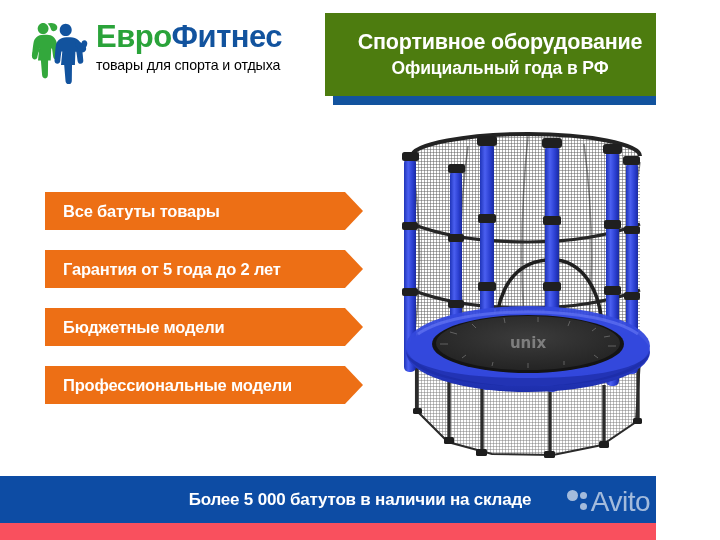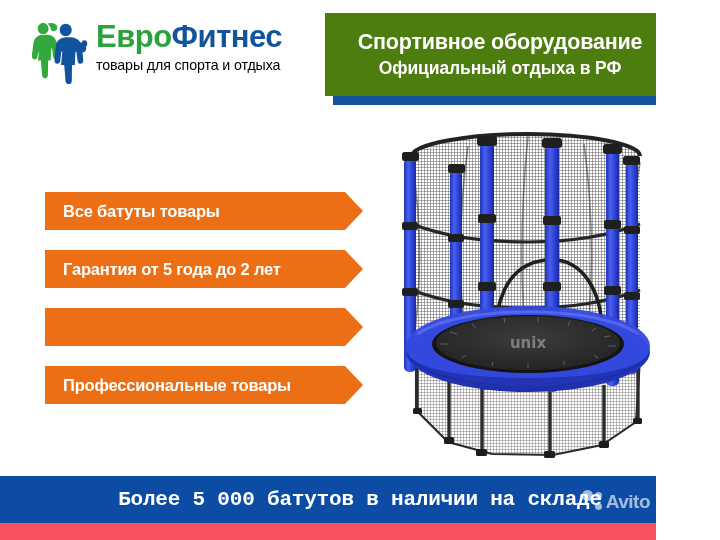--- a/index.html
+++ b/index.html
@@ -41,31 +41,31 @@
   .b-w3 .bullet-shape{width:318px;}
   .b-w4 .bullet-shape{width:318px;}
 
   
   .photo{position:absolute;left:388px;top:122px;width:312px;height:350px;}
   .photo svg{display:block;}
 
   
   .bottom-bar{position:absolute;left:0;top:476px;width:720px;height:47px;background:#0d4ca4;
     display:flex;align-items:center;justify-content:center;}
-  .bottom-text{color:#ffffff;font-size:21px;font-weight:bold;white-space:nowrap;letter-spacing:-0.2px;font-family:Liberation Mono, monospace;}
+  .bottom-text{color:#ffffff;font-size:17px;font-weight:bold;white-space:nowrap;letter-spacing:-0.2px;}
   .red-stripe{position:absolute;left:0;top:523px;width:720px;height:17px;background:#f9505e;}
 
   
   .avito{position:absolute;right:6px;top:486px;height:30px;display:flex;align-items:center;opacity:.62;}
   .avito-dots{position:relative;width:22px;height:22px;margin-right:2px;}
   .avito-dots i{position:absolute;display:block;border-radius:50%;background:#ffffff;}
   .avito-dots i.d1{width:11px;height:11px;left:0;top:0px;}
   .avito-dots i.d2{width:7px;height:7px;left:13px;top:2px;}
   .avito-dots i.d3{width:7px;height:7px;left:13px;top:13px;}
-  .avito-word{color:#ffffff;font-size:19px;font-weight:bold;letter-spacing:-0.5px;line-height:25px;}
+  .avito-word{color:#ffffff;font-size:28px;font-weight:normal;letter-spacing:-0.5px;line-height:25px;}
 </style>
 </head>
 <body>
 
 <div id="page">
 
   <div class="logo-block">
 
     <div class="logo-figs">
       <svg width="72" height="64" viewBox="0 0 72 64" xmlns="http://www.w3.org/2000/svg">
@@ -90,39 +90,40 @@
     <div class="logo-text">
       <div class="logo-main"><span class="w1">Евро</span><span class="w2">Фитнес</span></div>
       <div class="logo-sub">товары для спорта и отдыха</div>
     </div>
   </div>
 
   <div class="banner-wrap">
     <div class="banner-shadow"></div>
     <div class="banner-green">
       <div class="banner-l1">Спортивное оборудование</div>
-      <div class="banner-l2">Официальный отдыха в РФ</div>
+      <div class="banner-l2">Официальный года в РФ</div>
     </div>
   </div>
 
   <div class="bullets">
     <div class="bullet b-w1">
       <div class="bullet-shape"></div>
       <div class="bullet-label">Все батуты товары</div>
     </div>
     <div class="bullet b-w2">
       <div class="bullet-shape"></div>
       <div class="bullet-label">Гарантия от 5 года до 2 лет</div>
     </div>
     <div class="bullet b-w3">
       <div class="bullet-shape"></div>
+      <div class="bullet-label">Бюджетные модели</div>
     </div>
     <div class="bullet b-w4">
       <div class="bullet-shape"></div>
-      <div class="bullet-label">Профессиональные товары</div>
+      <div class="bullet-label">Профессиональные модели</div>
     </div>
   </div>
 
   <div class="photo">
     <svg width="312" height="350" viewBox="0 0 312 350" xmlns="http://www.w3.org/2000/svg">
       <defs>
         <pattern id="mesh" width="3" height="3" patternUnits="userSpaceOnUse">
           <rect width="3" height="3" fill="#ffffff"></rect>
           <path d="M0 0H3M0 0V3" stroke="#4a4a4a" stroke-width="1.05" opacity="0.88"></path>
         </pattern>

